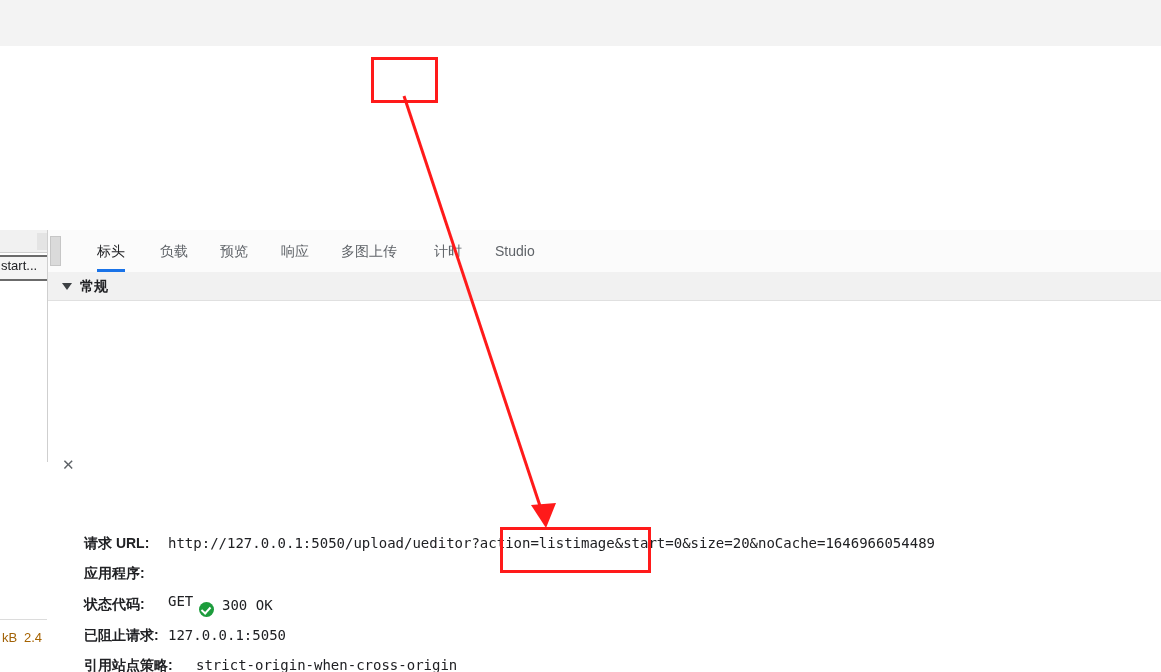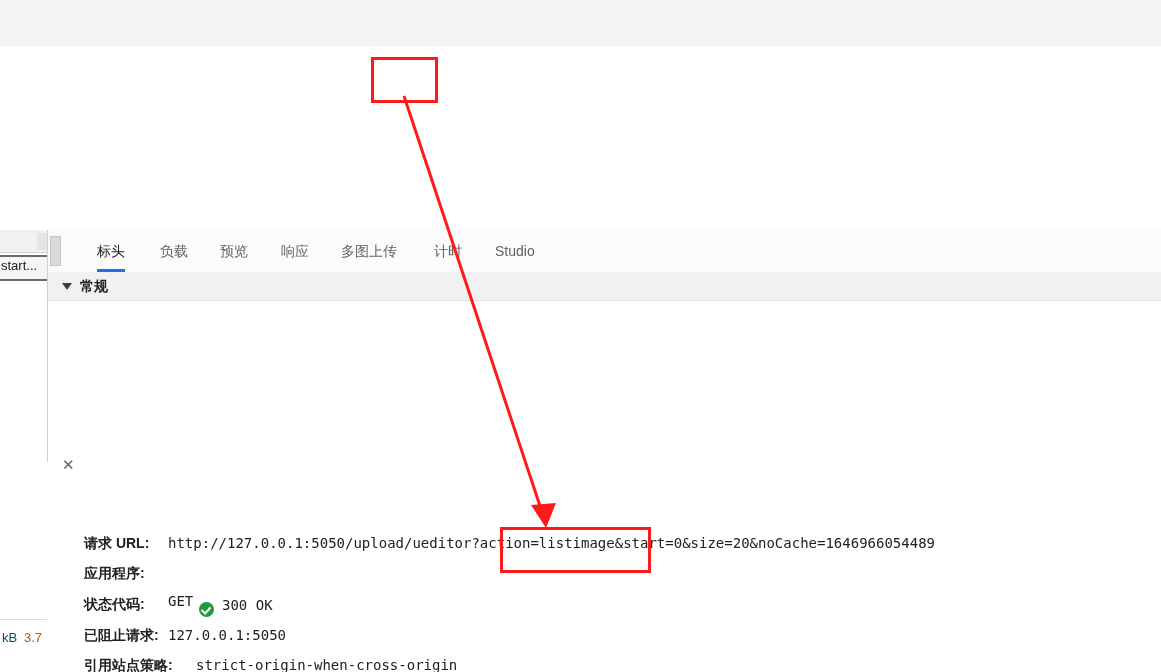--- a/index.html
+++ b/index.html
@@ -108,21 +108,21 @@
   .wf.b{background:#1d9bf0;}
   #annot{left:617px;top:385px;font-size:16px;color:#ff2a2a;white-space:nowrap;}
 
   
   #reqcol{left:0;top:230px;width:47px;height:232px;background:#fff;border-right:1px solid #cfcfcf;}
   #reqcol-hd{left:0;top:230px;width:47px;height:22px;background:#f1f1f1;border-bottom:1px solid #cfcfcf;}
   #reqcol-hd2{left:37px;top:233px;width:10px;height:17px;background:#e4e4e4;}
   #reqrow{left:0;top:255px;width:47px;height:22px;background:#f5f5f5;border-top:2px solid #6b6b6b;border-bottom:2px solid #6b6b6b;}
   #reqrow-txt{left:1px;top:258px;font-size:13px;color:#202124;}
   #reqfoot-line{left:0;top:619px;width:47px;height:1px;background:#dcdcdc;}
-  #reqfoot{left:2px;top:630px;font-size:13px;color:#0c4a6e;}
+  #reqfoot{left:2px;top:630px;font-size:13px;color:#a16207;}
   #reqfoot2{left:24px;top:630px;font-size:13px;color:#a66300;}
 
   
   #detail{left:48px;top:230px;width:1113px;height:442px;background:#fff;}
   #dpanel-tabs{left:48px;top:230px;width:1113px;height:42px;background:#fbfbfb;border-bottom:1px solid #cfcfcf;}
   .dp-tab{position:absolute;top:230px;height:42px;line-height:42px;font-size:14px;color:#5f6368;cursor:pointer;}
   .dp-tab.sel{color:#202124;}
   .dp-tab.sel .ul{position:absolute;left:0;right:0;bottom:0;height:3px;background:#1a73e8;}
   #dp-x{left:62px;top:456px;font-size:15px;color:#5f6368;cursor:pointer;}
   #scroll-mini{left:50px;top:236px;width:9px;height:28px;background:#dadada;border:1px solid #c6c6c6;}
@@ -390,21 +390,21 @@
   </div>
 <div class="abs" id="annot">点击图片上传时会携带这个参数</div>
 
 <div class="abs" id="reqcol"></div>
 <div class="abs" id="reqcol-hd"></div>
 <div class="abs" id="reqcol-hd2"></div>
 <div class="abs" id="reqrow"></div>
 <div class="abs" id="reqrow-txt">start...</div>
 <div class="abs" id="reqfoot-line"></div>
 <div class="abs" id="reqfoot">kB</div>
-<div class="abs" id="reqfoot2">3.7</div>
+<div class="abs" id="reqfoot2">2.4</div>
 
 <div class="abs" id="detail"></div>
 <div class="abs" id="dpanel-tabs"></div>
 <div class="abs" id="scroll-mini"></div>
 <div class="abs" id="dp-x">✕</div>
 <div class="abs dp-tab sel" style="left:97px;"><span>标头</span><span class="ul"></span></div>
 <div class="abs dp-tab" style="left:160px;">负载</div>
 <div class="abs dp-tab" style="left:220px;">预览</div>
 <div class="abs dp-tab" style="left:281px;">响应</div>
 <div class="abs dp-tab" style="left:341px;">多图上传</div>

